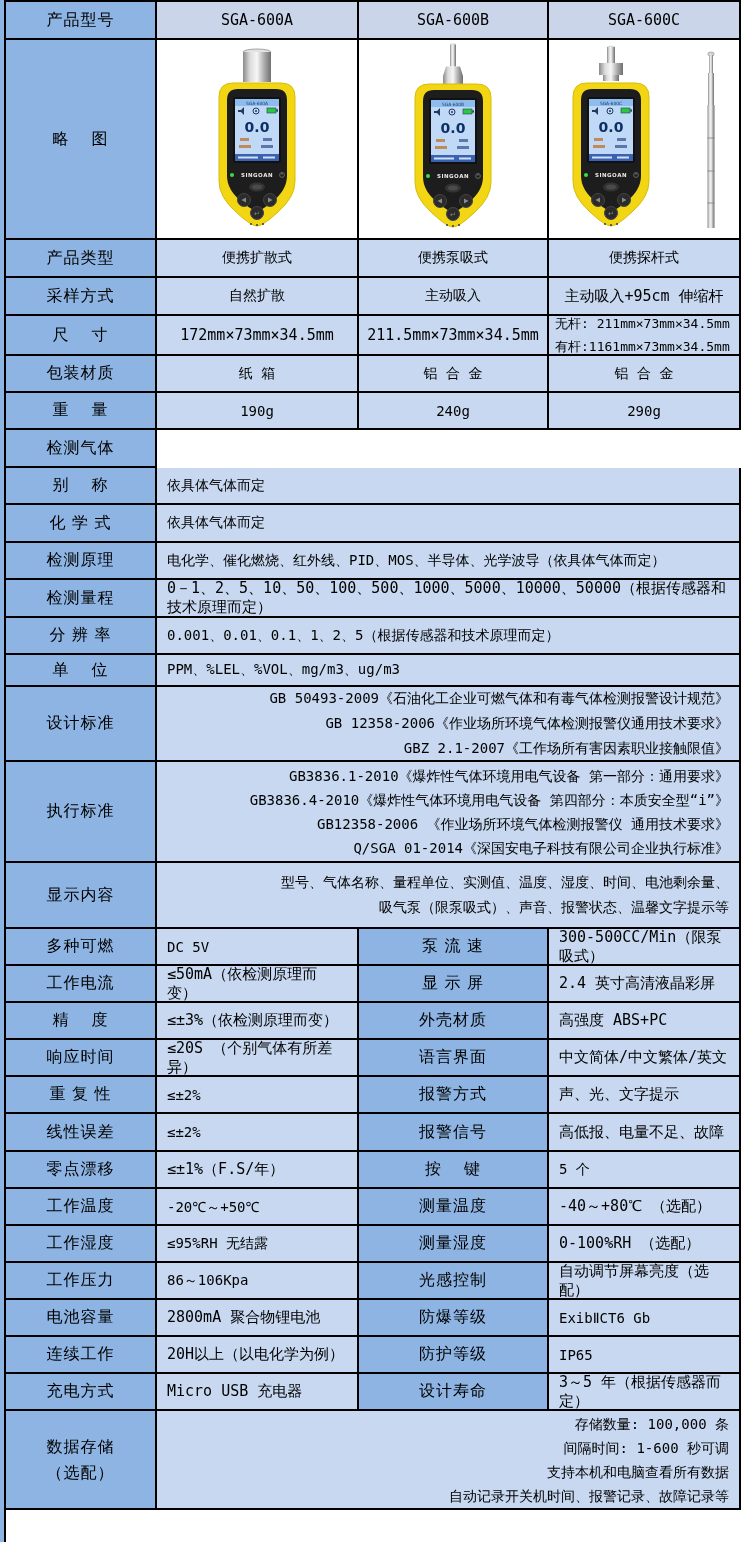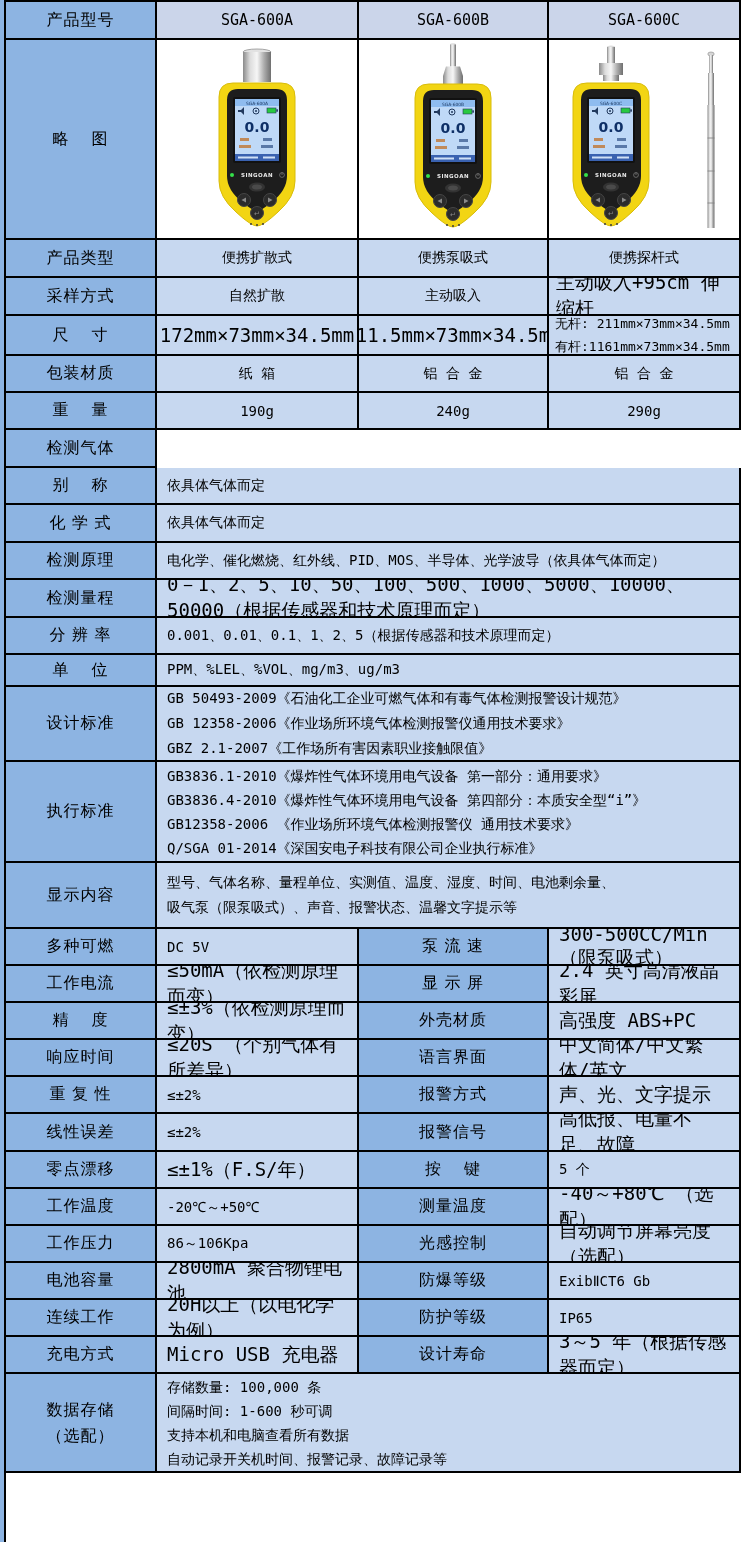--- a/index.html
+++ b/index.html
@@ -10,27 +10,27 @@
   .tbl{width:737px;border-left:2px solid #000;border-top:2px solid #000;background:#fff}
   .row{display:flex;width:100%}
   .cell{border-right:2px solid #000;border-bottom:2px solid #000;display:flex;align-items:center;overflow:hidden}
   .c1{width:151px;flex:none}
   .c2{width:202px;flex:none}
   .c3{width:190px;flex:none}
   .c4{flex:1}
   .lab{background:#8DB4E2;justify-content:center;font-weight:normal;font-size:16px;white-space:pre;letter-spacing:1px;text-align:center}
   .hdr{background:#CBD5EA;justify-content:center;font-size:15px;font-family:"DejaVu Sans Mono","Liberation Mono",monospace}
   .val{background:#C7D8F0;font-size:14px;font-family:"DejaVu Sans Mono","Liberation Mono",monospace;padding:0 10px}
-  .ctr{justify-content:center;padding:7px}
+  .ctr{justify-content:center;padding:0}
   .img{background:#fff;justify-content:center;padding:0}
-  .multi{flex-direction:column;align-items:flex-start;justify-content:center;line-height:25px}
+  .multi{flex-direction:column;align-items:flex-end;justify-content:center;line-height:25px}
   .multi.tight{line-height:24px}
   .sz{flex-direction:column;align-items:flex-start;justify-content:center;font-size:13px;line-height:23px;padding:12px 6px}
   .labcol{flex-direction:column;justify-content:center;line-height:26px}
-  .small{font-size:19px}
+  .small{font-size:15px}
 </style>
 </head>
 <body>
 
 <svg width="0" height="0" style="position:absolute" aria-hidden="true">
   <defs>
     <linearGradient id="metal" x1="0" y1="0" x2="1" y2="0">
       <stop offset="0" stop-color="#8a8a8a"></stop>
         <stop offset="0.25" stop-color="#dcdcdc"></stop>
       <stop offset="0.5" stop-color="#f6f6f6"></stop>
@@ -262,20 +262,26 @@
       <div class="cell c3 lab">按    键</div>
       <div class="cell c4 val">5 个</div>
     </div>
     <div class="row" style="height:37px">
       <div class="cell c1 lab">工作温度</div>
       <div class="cell c2 val">-20℃～+50℃</div>
       <div class="cell c3 lab">测量温度</div>
       <div class="cell c4 val small">-40～+80℃ （选配）</div>
     </div>
     <div class="row" style="height:37px">
+      <div class="cell c1 lab">工作湿度</div>
+      <div class="cell c2 val">≤95%RH 无结露</div>
+      <div class="cell c3 lab">测量湿度</div>
+      <div class="cell c4 val small">0-100%RH （选配）</div>
+    </div>
+    <div class="row" style="height:37px">
       <div class="cell c1 lab">工作压力</div>
       <div class="cell c2 val">86～106Kpa</div>
       <div class="cell c3 lab">光感控制</div>
       <div class="cell c4 val small">自动调节屏幕亮度（选配）</div>
     </div>
     <div class="row" style="height:37px">
       <div class="cell c1 lab">电池容量</div>
       <div class="cell c2 val small">2800mA 聚合物锂电池</div>
       <div class="cell c3 lab">防爆等级</div>
       <div class="cell c4 val">ExibⅡCT6 Gb</div>

